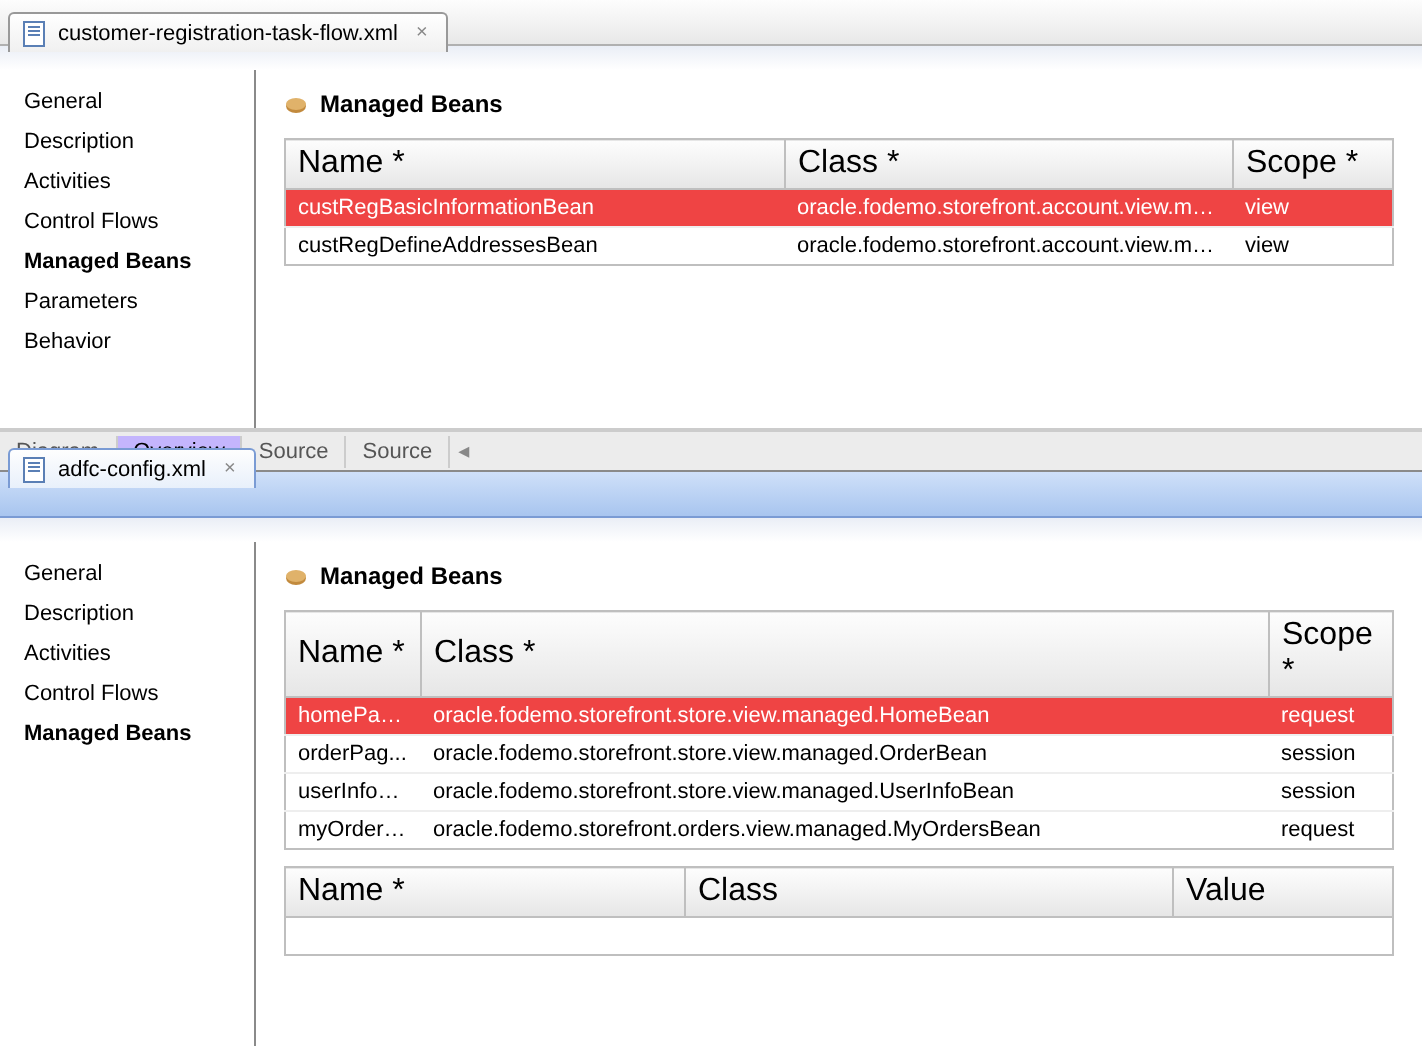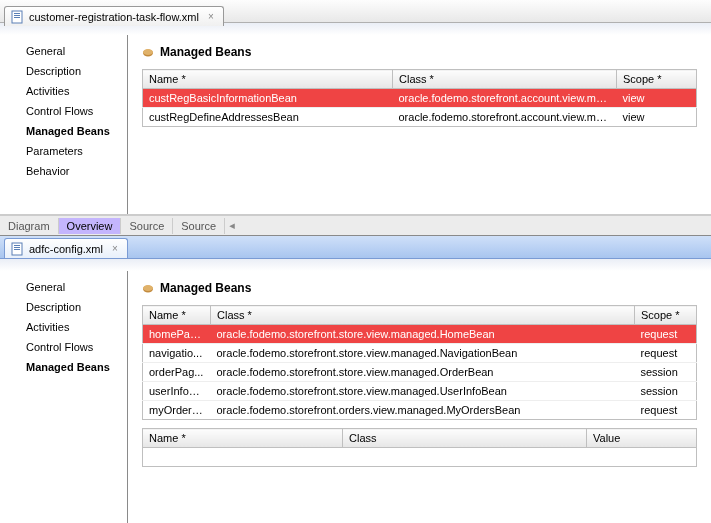--- a/index.html
+++ b/index.html
@@ -3,39 +3,39 @@
 <meta charset="utf-8">
 <style>
 *{box-sizing:border-box;margin:0;padding:0}
 body{font-family:Tahoma,Arial,sans-serif;font-size:11px;color:#000;background:#fff;width:711px;height:523px;overflow:hidden}
 .tab-strip{background:linear-gradient(to bottom,#fdfdfd,#e8e8e8);border-bottom:1px solid #b0b0b0;padding:6px 4px 0;display:flex;height:23px}
 .file-tab{background:linear-gradient(to bottom,#fff,#f0f0f0);border:1px solid #999;border-bottom:none;border-radius:3px 3px 0 0;padding:2px 6px;display:flex;align-items:center;gap:4px;font-size:11px;height:20px}
 .file-tab .close{color:#888;font-size:10px;margin-left:2px;cursor:pointer;padding:0 3px}
 .page-icon{width:14px;height:14px;display:inline-block}
 .editor-body{display:flex;height:180px;border-bottom:1px solid #ccc}
 .editor-body.tall{height:300px}
-.sidebar{width:128px;border-right:1px solid #8a8a8a;background:#fff;padding:6px 16px;overflow:hidden}
+.sidebar{width:128px;border-right:1px solid #8a8a8a;background:#fff;padding:6px 2px;overflow:hidden}
 .sidebar-item{padding:4px 10px;cursor:pointer;white-space:nowrap}
 .sidebar-item.bold{font-weight:bold}
 .content{flex:1;padding:10px 14px;overflow:hidden;background:#fff}
 .section-hdr{display:flex;align-items:center;gap:6px;font-weight:bold;font-size:12px;margin-bottom:10px}
 .bean-bullet{width:12px;height:10px;display:inline-block}
 table.beans{width:100%;border-collapse:collapse;border:1px solid #bfbfbf;table-layout:fixed}
-table.beans th{background:linear-gradient(to bottom,#fdfdfd,#e6e6e6);border:1px solid #bfbfbf;text-align:left;font-weight:normal;padding:3px 6px;font-size:11px}
+table.beans th{background:linear-gradient(to bottom,#fdfdfd,#e6e6e6);border:1px solid #bfbfbf;text-align:left;font-weight:normal;padding:3px 6px;font-size:16px}
 table.beans td{border-top:1px solid #eee;padding:3px 6px;font-size:11px;white-space:nowrap;overflow:hidden;text-overflow:ellipsis}
 tr.sel td{background:#ef4444;color:#fff}
 .bottom-tabs{display:flex;align-items:center;background:#ececec;border-top:1px solid #ccc;height:20px;font-size:11px;color:#555}
 .bottom-tab{padding:2px 8px;border-right:1px solid #ccc;cursor:pointer}
 .bottom-tab.active{background:#c4b5fd;color:#000}
 .scroll-hint{padding:0 4px;color:#888}
 .subsection{margin-top:8px;font-weight:bold;overflow:hidden;text-overflow:ellipsis;white-space:nowrap}
 .subsection .toggle{display:inline-block;width:9px;height:9px;border:1px solid #888;line-height:7px;text-align:center;font-size:9px;margin-right:4px;font-weight:normal}
 .fade-top{height:12px;background:linear-gradient(to bottom,#eaeef6,#fff)}
 .panel2-wrap{border-top:1px solid #8a8a8a}
-.tab-strip2{background:linear-gradient(to bottom,#cfe0f9,#a8c5ef);border-bottom:1px solid #7a9bd4;padding:2px 4px 0;display:flex;align-items:flex-end;height:23px}
+.tab-strip2{background:linear-gradient(to bottom,#cfe0f9,#a8c5ef);border-bottom:1px solid #7a9bd4;padding:2px 4px 14px;display:flex;align-items:flex-end;height:23px}
 .tab-strip2 .file-tab{background:linear-gradient(to bottom,#fefefe,#e8f0fb);border:1px solid #7a9bd4;border-bottom:none}
 </style>
 </head>
 <body>
 
 <div class="tab-strip">
   <div class="file-tab">
     <span class="page-icon">
       <svg width="14" height="14" viewBox="0 0 14 14">
           <rect x="1" y="1" width="10" height="12" fill="#fff" stroke="#5a7fb5"></rect>
@@ -155,25 +155,20 @@
         <th>Scope *</th>
       </tr>
           </thead>
       <tbody id="tb2">
             <tr class="sel">
               <td>homePag...</td>
               <td>oracle.fodemo.storefront.store.view.managed.HomeBean</td>
               <td>request</td>
             </tr>
             <tr>
-              <td>navigatio...</td>
-              <td>oracle.fodemo.storefront.store.view.managed.NavigationBean</td>
-              <td>request</td>
-            </tr>
-            <tr>
               <td>orderPag...</td>
               <td>oracle.fodemo.storefront.store.view.managed.OrderBean</td>
               <td>session</td>
             </tr>
             <tr>
               <td>userInfoB...</td>
               <td>oracle.fodemo.storefront.store.view.managed.UserInfoBean</td>
               <td>session</td>
             </tr>
             <tr>

